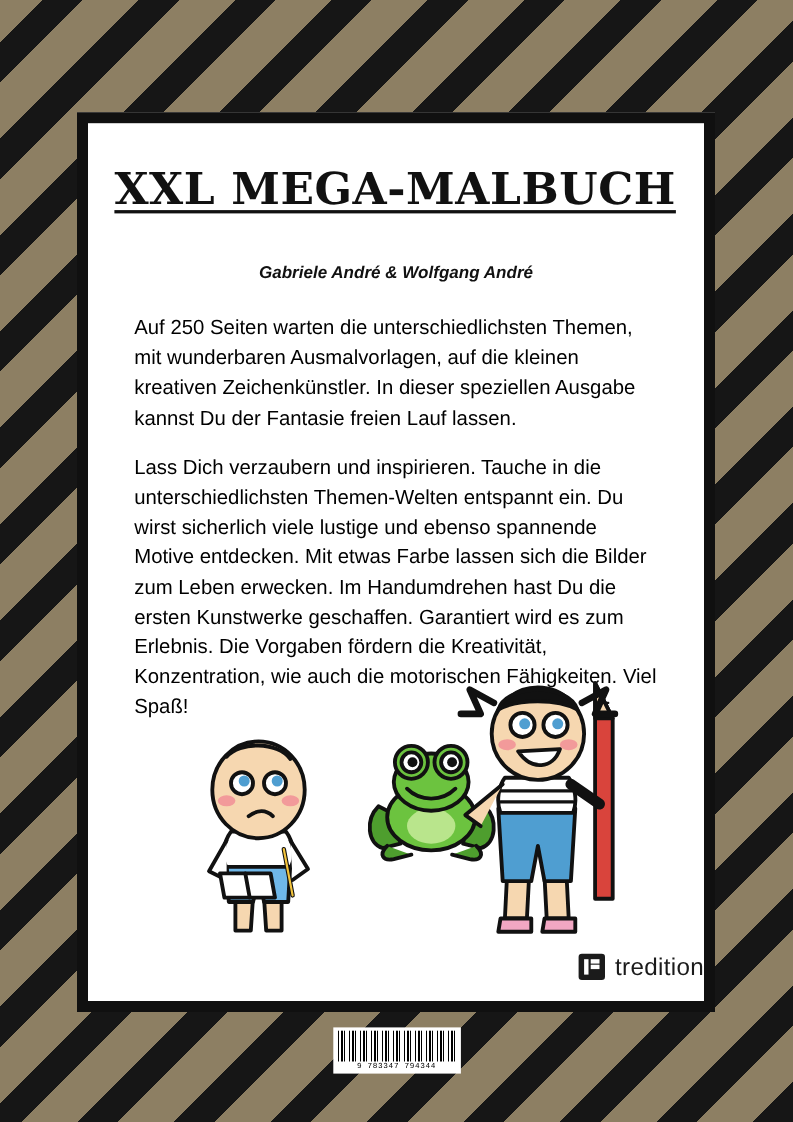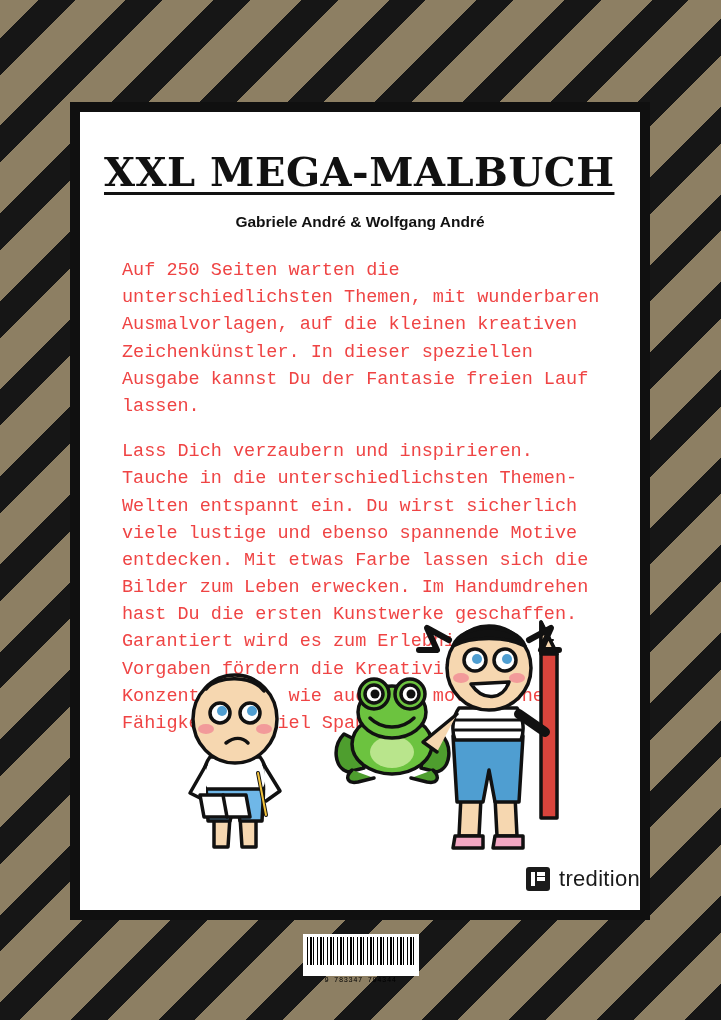--- a/index.html
+++ b/index.html
@@ -52,31 +52,31 @@
     margin: 18px 0 0 0;
     text-decoration: underline;
     text-underline-offset: 6px;
     text-decoration-thickness: 3px;
     white-space: nowrap;
   }
 
   .authors {
     text-align: center;
     font-weight: bold;
+    font-style: italic;
     font-size: 15.5px;
     color: #111;
-    margin-top: 18px;
+    margin-top: 45px;
   }
 
   .blurb {
     margin: 26px 16px 0 18px;
     font-size: 18.5px;
     line-height: 1.47;
-    color: #ef4444;
-    font-family: Liberation Mono, monospace;
+    color: #000000;
   }
   .blurb p {
     margin: 0 0 18px 0;
   }
 
   .art {
     position: absolute;
     left: 0;
     right: 0;
     bottom: 46px;
@@ -155,21 +155,21 @@
       #000 6px, #000 7px,
       #fff 7px, #fff 10px
     );
   }
   .barcode-number {
     font-family: "Liberation Mono", monospace;
     font-size: 7px;
     text-align: center;
     letter-spacing: 0.6px;
     color: #000;
-    margin-top: 11px;
+    margin-top: 1px;
   }
 </style>
 </head>
 <body>
 
 <div class="cover">
 
   <div class="panel">
 
     <h1 class="title">XXL MEGA-MALBUCH</h1>

